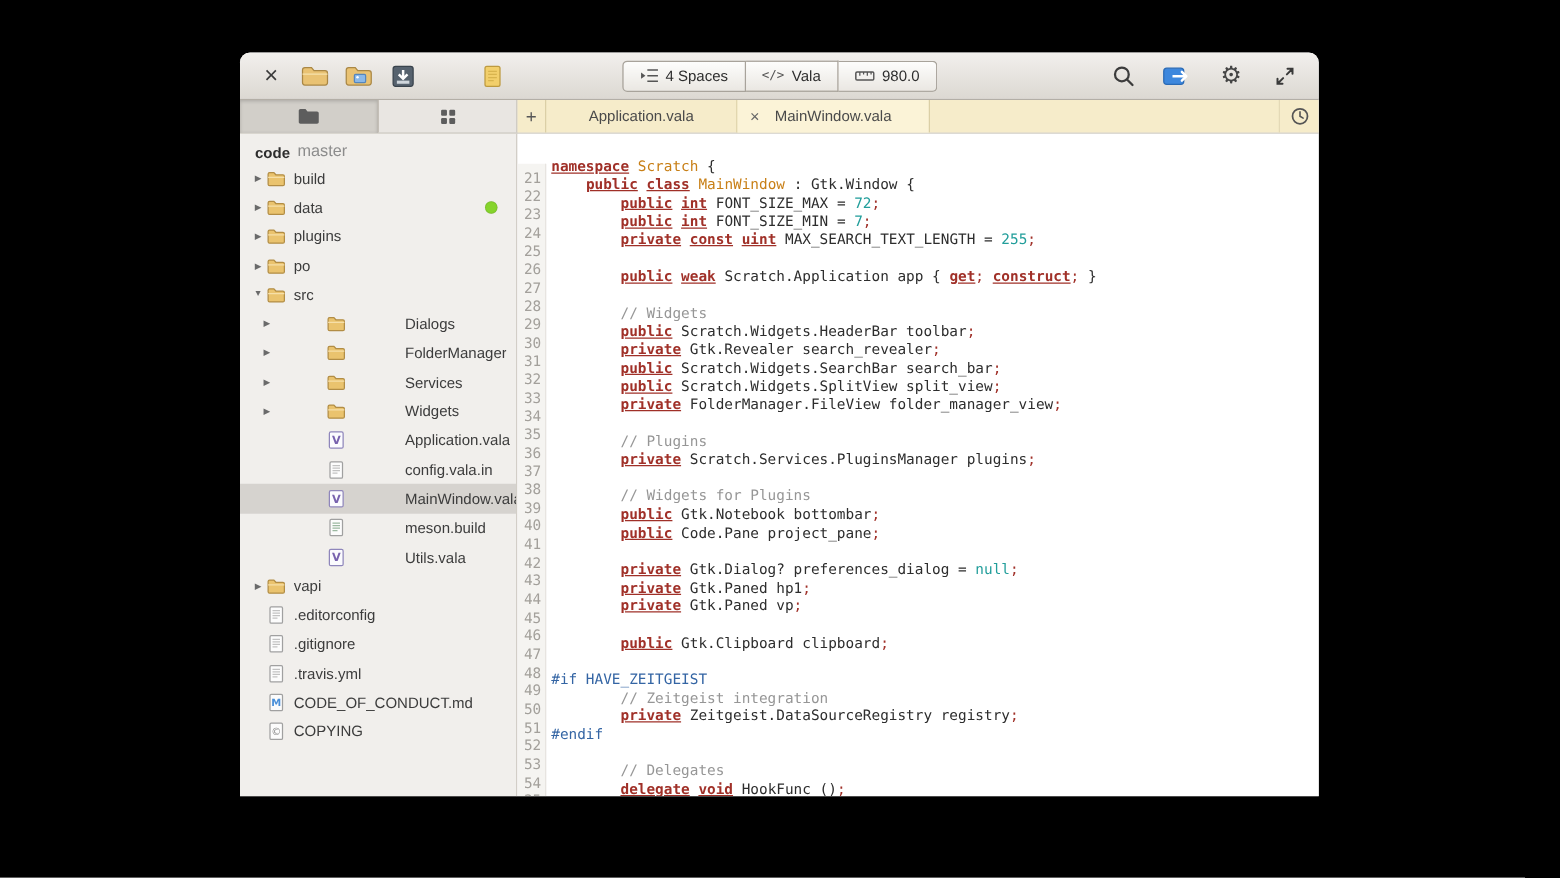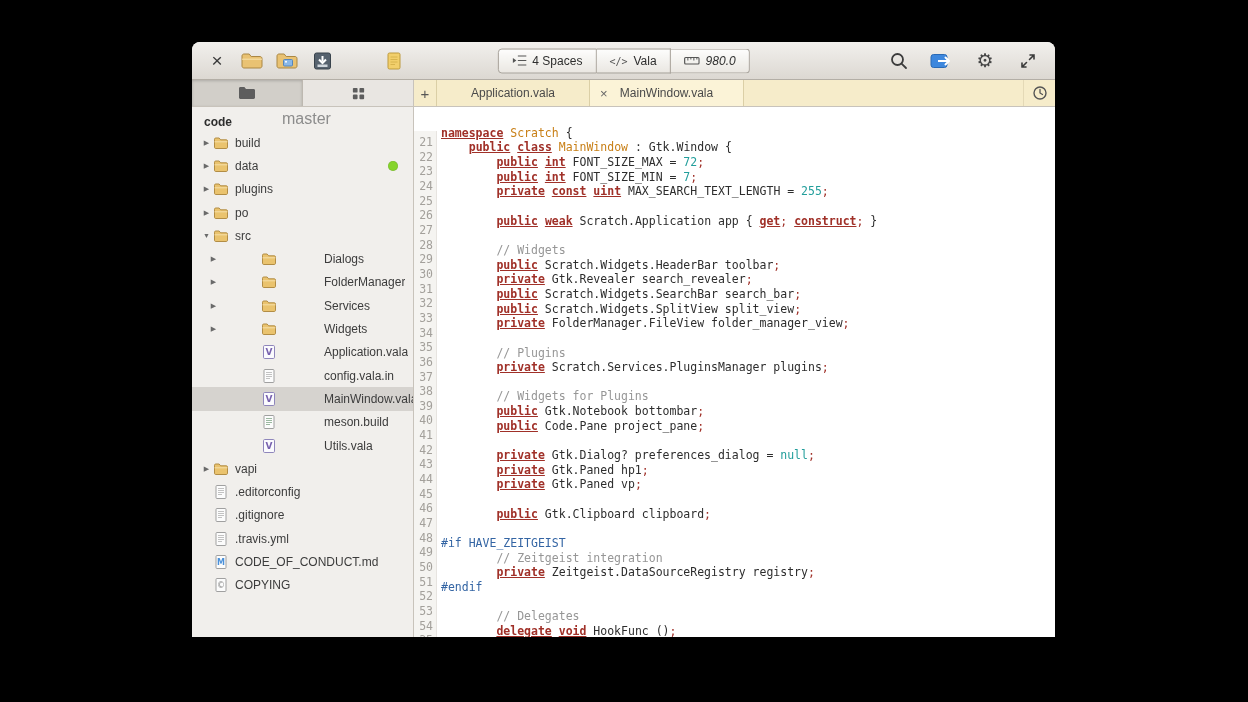--- a/index.html
+++ b/index.html
@@ -18,21 +18,21 @@
                padding:0 12px; }
   .hb-left { display:flex; align-items:center; gap:9px; }
   .icon-btn { min-width:26px; height:28px; display:flex; align-items:center; justify-content:center; }
   .close-x { font-size:19px; line-height:1; color:#3a3a3a; }
   .spacer-28 { width:28px; }
   .hb-center { position:absolute; left:50%; top:50%; transform:translate(-50%,-50%); display:flex; }
   .seg-btn { display:flex; align-items:center; gap:6px; height:25px; padding:0 13px;
              background:linear-gradient(#fdfdfc,#eae7e2); border:1px solid #a8a39b;
              border-left-width:0; font-size:12px; color:#2e2e2e; }
   .seg-btn:first-child { border-left-width:1px; border-radius:4px 0 0 4px; }
-  .seg-btn:last-child { border-radius:0 4px 4px 0;font-style:italic; }
+  .seg-btn:last-child { border-radius:0 4px 4px 0; }
   .seg-icon { display:flex; align-items:center; }
   .code-glyph { font-family:"DejaVu Sans Mono", monospace; font-size:10px; color:#555; }
   .hb-right { margin-left:auto; display:flex; align-items:center; gap:17px; padding-right:2px; }
   .gear-glyph { font-size:19px; color:#454545; line-height:1; }
 
   
   .subheader { flex:0 0 27px; display:flex; background:#e9e6e2; border-bottom:1px solid #c8c3bb; }
   .panel-switch { flex:0 0 222px; display:flex; border-right:1px solid #c8c3bb; }
   .pswitch-btn { flex:1; display:flex; align-items:center; justify-content:center; }
   .pswitch-btn.active { background:#d2cfc9; box-shadow:inset 0 1px 3px rgba(0,0,0,.18);
@@ -50,21 +50,21 @@
   .history-btn { margin-left:auto; width:32px; display:flex; align-items:center; justify-content:center;
                  border-left:1px solid #e4d9b6; }
 
   
   .body { flex:1; display:flex; min-height:0; }
 
   .sidebar { flex:0 0 222px; background:#f1efec; border-right:1px solid #c8c3bb;
              overflow:hidden; font-size:12px; color:#3c3c3c; }
   .proj-header { height:24px; display:flex; align-items:flex-end; gap:6px; padding:4px 0 2px 12px; }
   .proj-name { font-weight:bold; color:#2d2d2d; }
-  .proj-branch { color:#8c8c8c; font-size:16px; padding-bottom:1px;margin-left:44px; }
+  .proj-branch { color:#8c8c8c; font-size:13px; padding-bottom:1px; }
   .tree-item { height:23.3px; display:flex; align-items:center; padding-left:8px; }
   .tree-item.lvl2 { padding-left:15px;gap:41px; }
   .tree-item.selected { background:#d6d3cf; }
   .expander { flex:0 0 13px; text-align:center; font-size:7px; color:#6a6a6a; }
   .tree-icon { flex:0 0 16px; height:16px; margin-right:6px; display:flex; align-items:center; }
   .tree-label { white-space:nowrap; overflow:hidden; }
   .badge-dot { width:10px; height:10px; border-radius:50%; margin-left:auto; margin-right:15px;
                background:var(--badge_green,#86d42c); box-shadow:inset 0 0 1px rgba(0,0,0,.35); }
 
   

